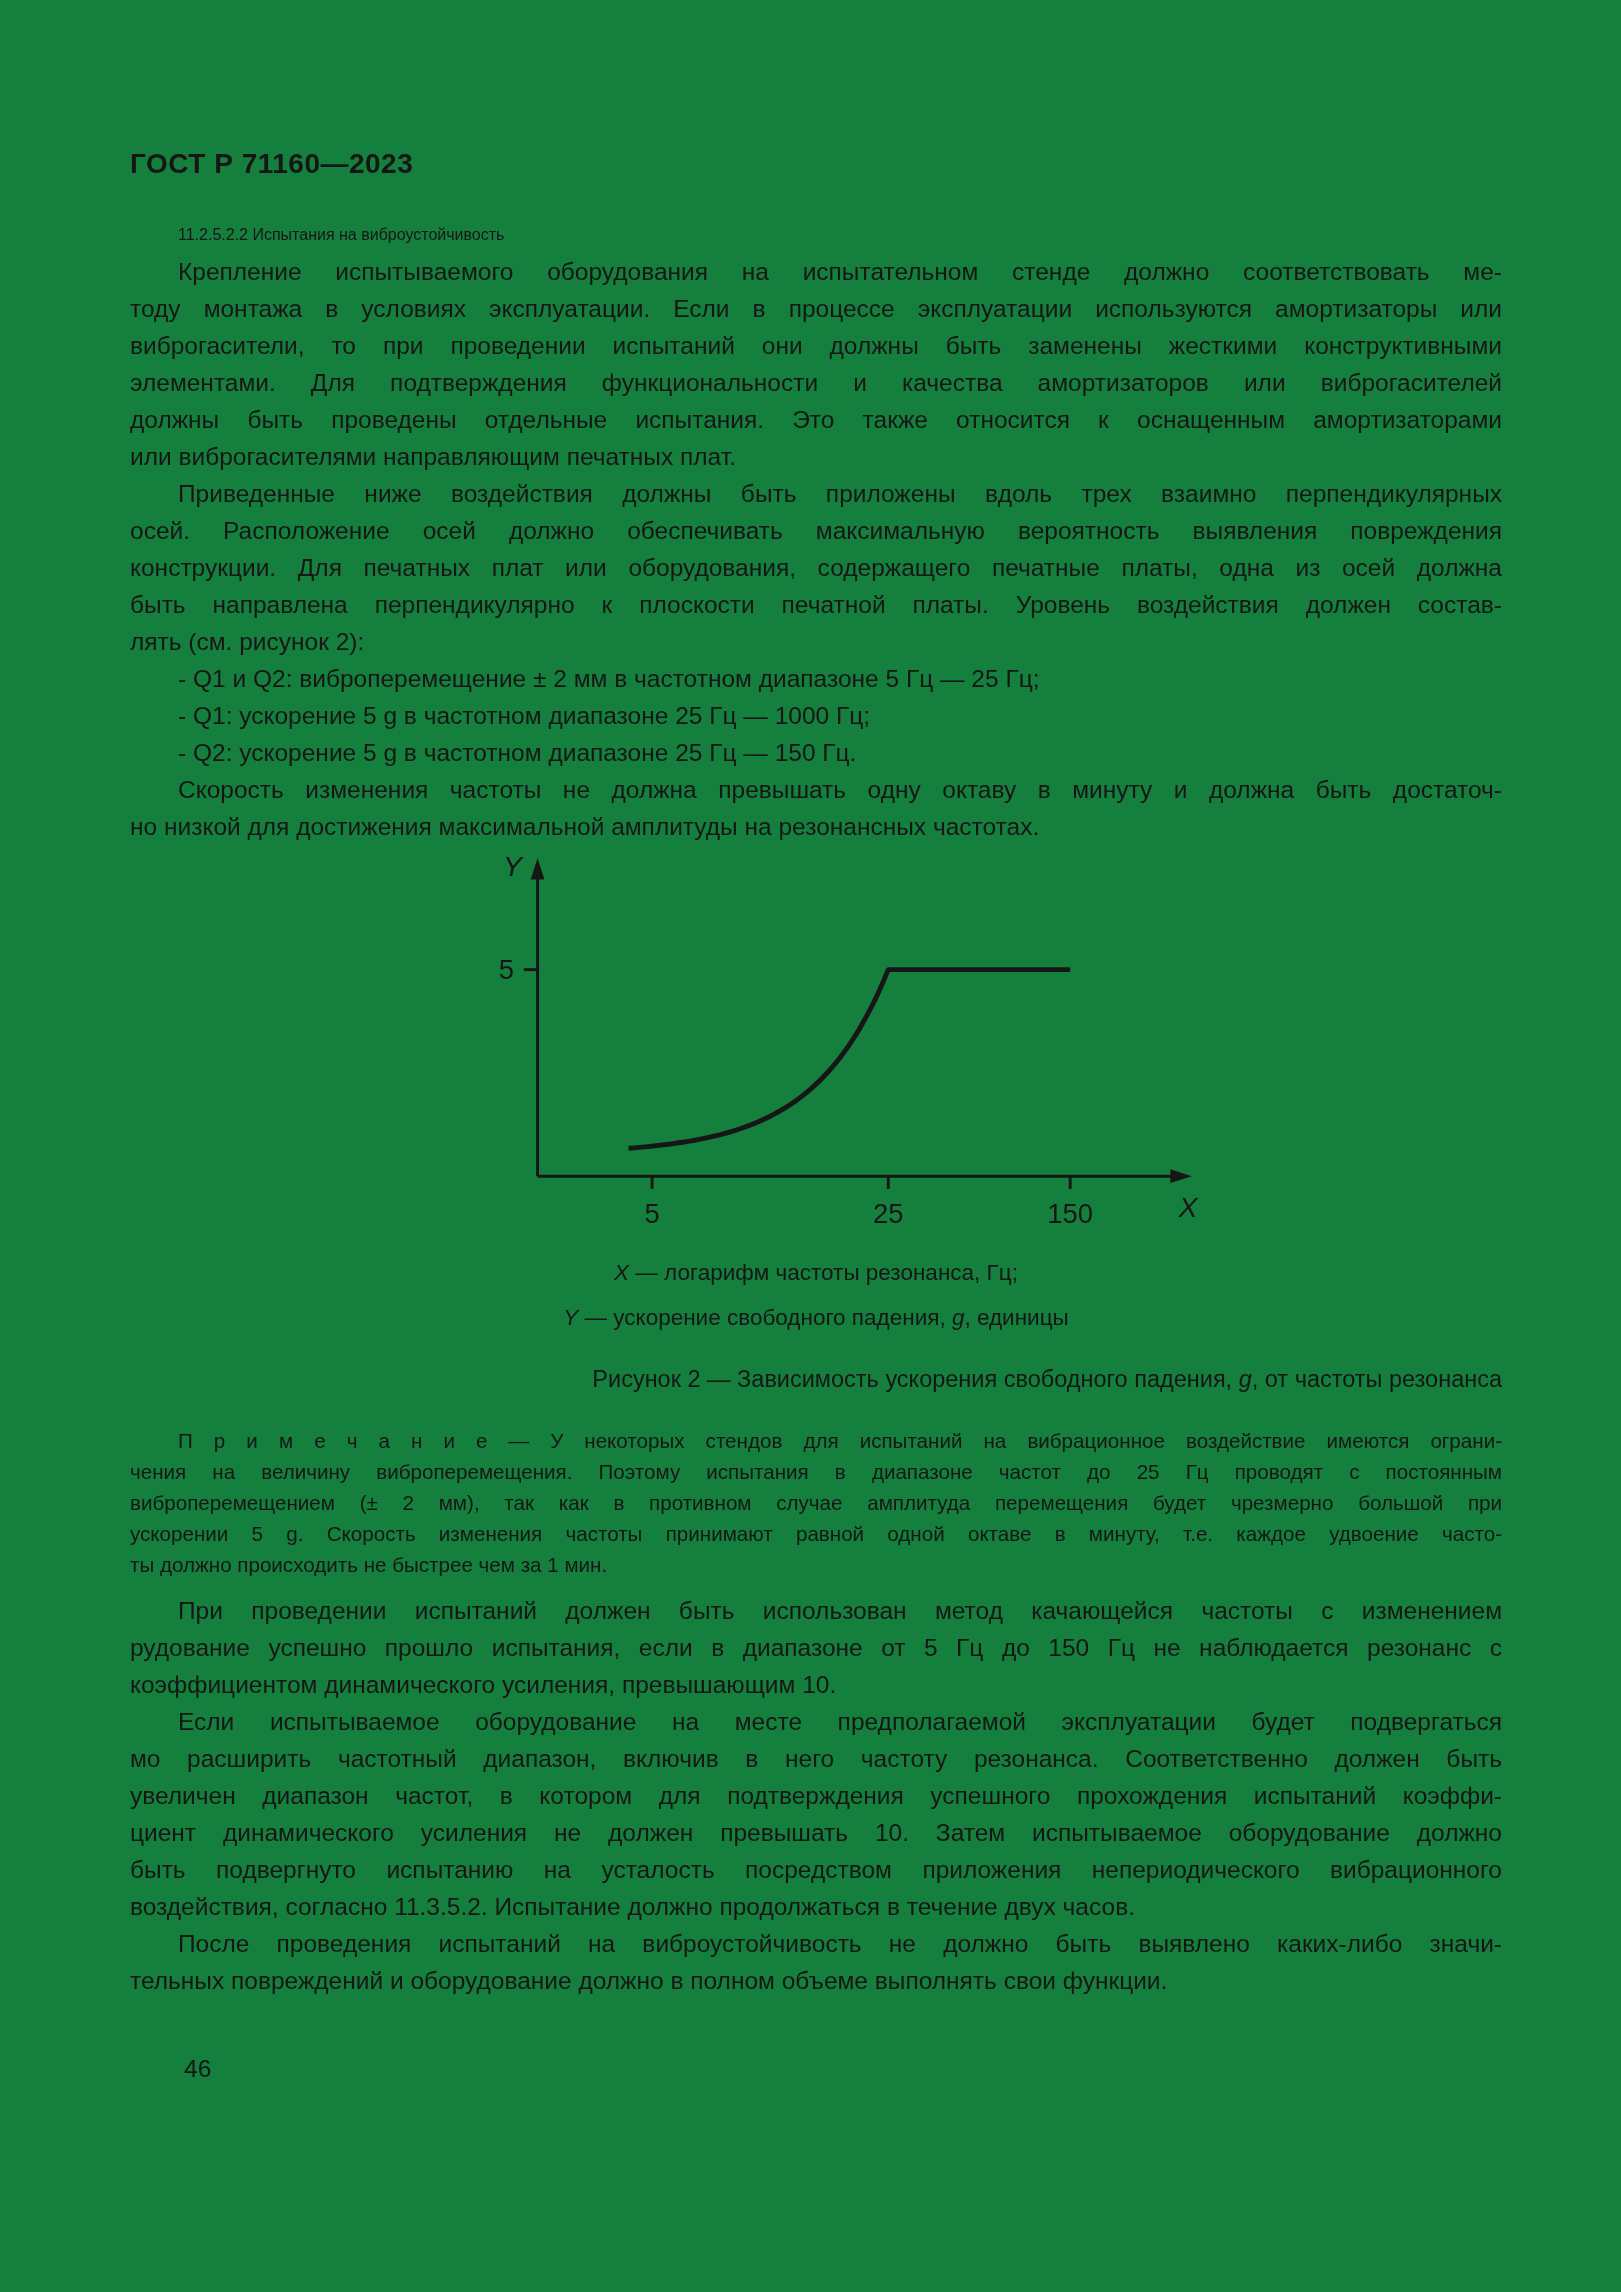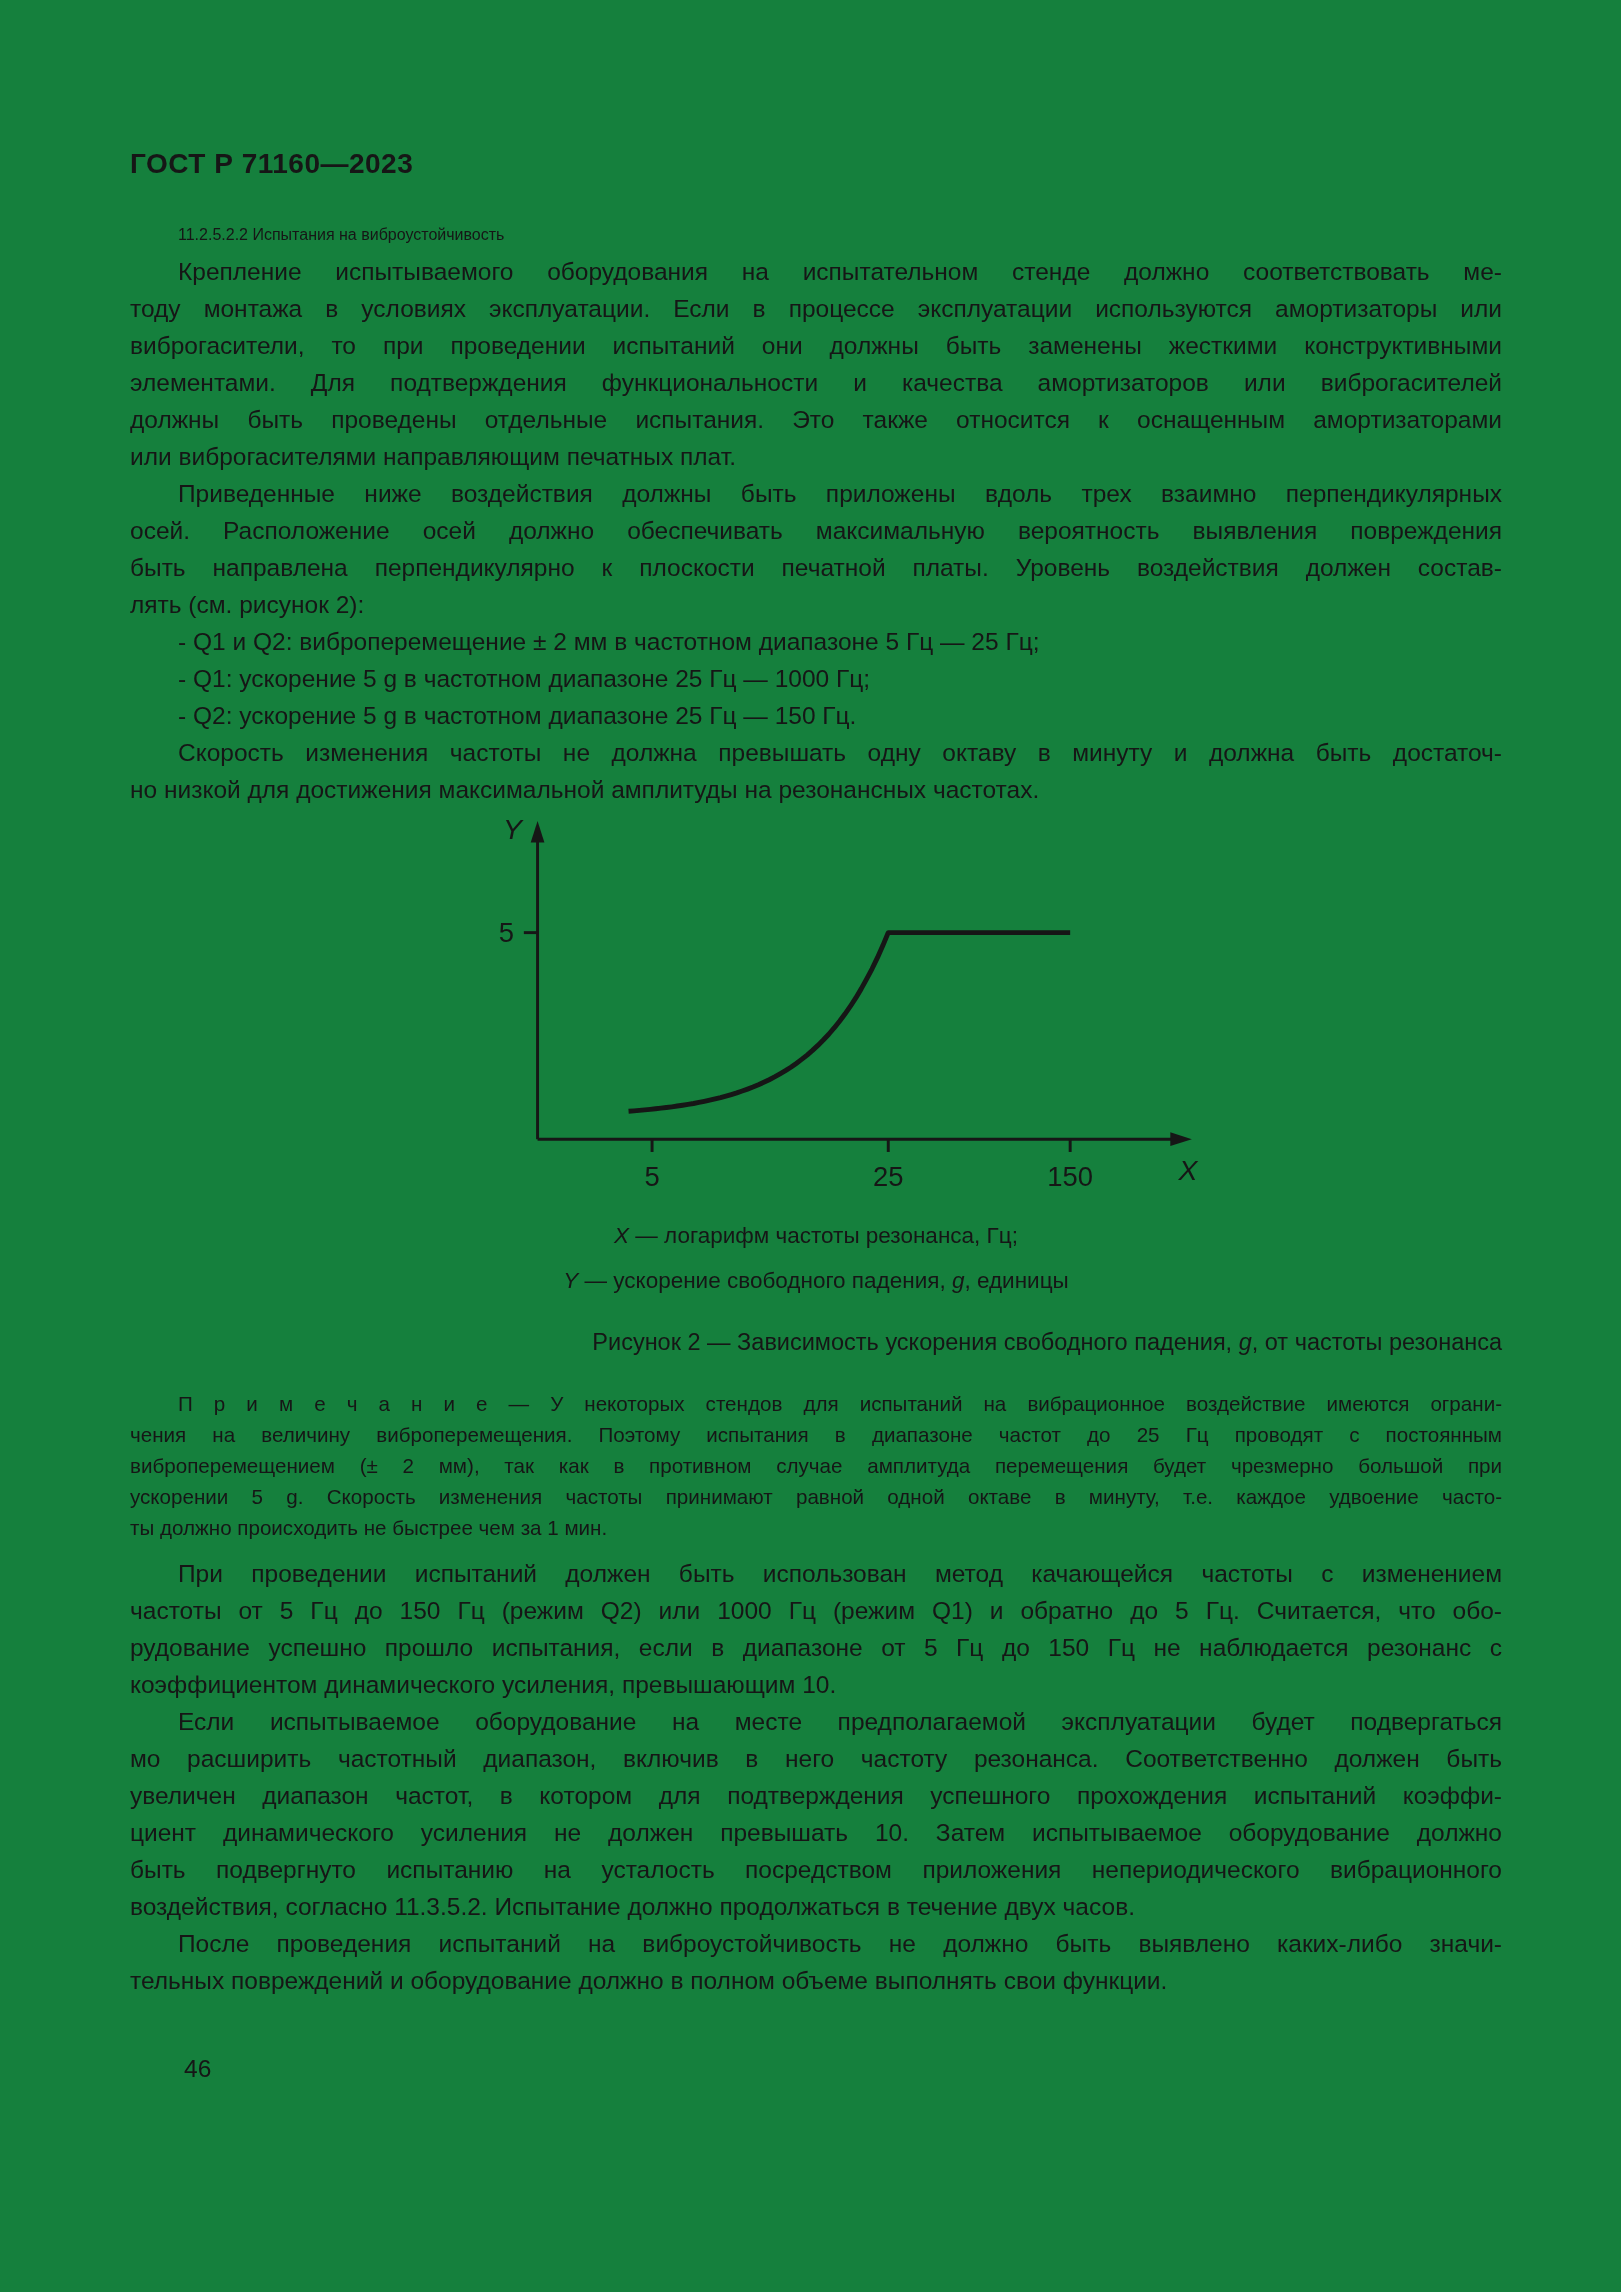--- a/index.html
+++ b/index.html
@@ -68,20 +68,21 @@
           <div class="bline just indent">Крепление испытываемого оборудования на испытательном стенде должно соответствовать ме-</div>
           <div class="bline just">тоду монтажа в условиях эксплуатации. Если в процессе эксплуатации используются амортизаторы или</div>
           <div class="bline just">виброгасители, то при проведении испытаний они должны быть заменены жесткими конструктивными</div>
           <div class="bline just">элементами. Для подтверждения функциональности и качества амортизаторов или виброгасителей</div>
           <div class="bline just">должны быть проведены отдельные испытания. Это также относится к оснащенным амортизаторами</div>
           <div class="bline last">или виброгасителями направляющим печатных плат.</div>
         </div>
         <div class="tblock">
           <div class="bline just indent">Приведенные ниже воздействия должны быть приложены вдоль трех взаимно перпендикулярных</div>
           <div class="bline just">осей. Расположение осей должно обеспечивать максимальную вероятность выявления повреждения</div>
+          <div class="bline just">конструкции. Для печатных плат или оборудования, содержащего печатные платы, одна из осей должна</div>
           <div class="bline just">быть направлена перпендикулярно к плоскости печатной платы. Уровень воздействия должен состав-</div>
           <div class="bline last">лять (см. рисунок 2):</div>
         </div>
         <div class="tblock">
           <div class="bline last indent">- Q1 и Q2: виброперемещение ± 2 мм в частотном диапазоне 5 Гц — 25 Гц;</div>
           <div class="bline last indent">- Q1: ускорение 5 g в частотном диапазоне 25 Гц — 1000 Гц;</div>
           <div class="bline last indent">- Q2: ускорение 5 g в частотном диапазоне 25 Гц — 150 Гц.</div>
         </div>
         <div class="tblock">
           <div class="bline just indent">Скорость изменения частоты не должна превышать одну октаву в минуту и должна быть достаточ-</div>
@@ -120,21 +121,20 @@
           <div class="bline just">чения на величину виброперемещения. Поэтому испытания в диапазоне частот до 25 Гц проводят с постоянным</div>
           <div class="bline just">виброперемещением (± 2 мм), так как в противном случае амплитуда перемещения будет чрезмерно большой при</div>
           <div class="bline just">ускорении 5 g. Скорость изменения частоты принимают равной одной октаве в минуту, т.е. каждое удвоение часто-</div>
           <div class="bline last">ты должно происходить не быстрее чем за 1 мин.</div>
         </div>
       </div>
 
     <div id="text-after" class="after-figure">
         <div class="tblock">
           <div class="bline just indent">При проведении испытаний должен быть использован метод качающейся частоты с изменением</div>
-          <div class="bline just">частоты от 5 Гц до 150 Гц (режим Q2) или 1000 Гц (режим Q1) и обратно до 5 Гц. Считается, что обо-</div>
           <div class="bline just">рудование успешно прошло испытания, если в диапазоне от 5 Гц до 150 Гц не наблюдается резонанс с</div>
           <div class="bline last">коэффициентом динамического усиления, превышающим 10.</div>
         </div>
         <div class="tblock">
           <div class="bline just indent">Если испытываемое оборудование на месте предполагаемой эксплуатации будет подвергаться</div>
           <div class="bline just">мо расширить частотный диапазон, включив в него частоту резонанса. Соответственно должен быть</div>
           <div class="bline just">увеличен диапазон частот, в котором для подтверждения успешного прохождения испытаний коэффи-</div>
           <div class="bline just">циент динамического усиления не должен превышать 10. Затем испытываемое оборудование должно</div>
           <div class="bline just">быть подвергнуто испытанию на усталость посредством приложения непериодического вибрационного</div>
           <div class="bline last">воздействия, согласно 11.3.5.2. Испытание должно продолжаться в течение двух часов.</div>

